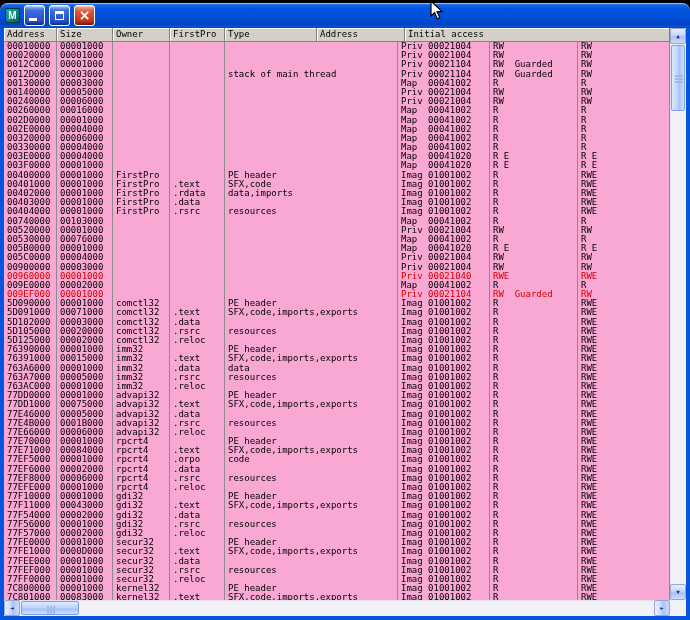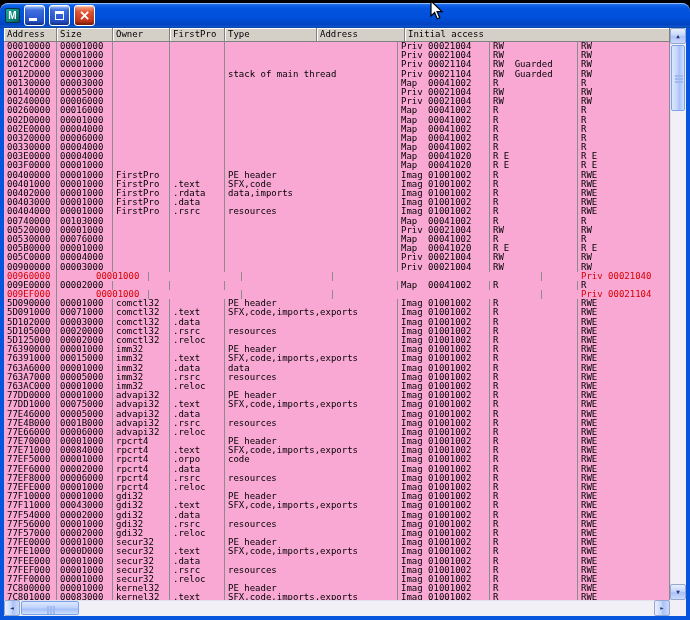--- a/index.html
+++ b/index.html
@@ -48,21 +48,21 @@
   
   .table-area{grid-column:1;grid-row:1;background:#fff;overflow:hidden;display:flex;flex-direction:column;min-width:0;}
   .header{display:flex;flex:0 0 13px;height:13px;background:#D4D0C8;border-bottom:1px solid #808080;}
   .hcell{
     box-sizing:border-box;padding:1px 0 0 3px;font-size:9px;line-height:11px;color:#000;
     border-right:1px solid #808080;box-shadow:inset 0 1px 0 #fff,inset 1px 0 0 #fff;
     white-space:pre;overflow:hidden;flex-shrink:0;
   }
   .tbody{flex:1;overflow:hidden;background:#f9a8d4;}
   .row{display:flex;height:9.2px;line-height:9.3px;overflow:visible;color:#000;}
-  .row.red{color:var(--red,#d40000);gap:36px;}
+  .row.red{color:var(--red,#d40000);}
   .cell{
     box-sizing:border-box;padding-left:3px;font-size:9px;white-space:pre;overflow:hidden;
     border-right:1px solid #8c8c8c;flex-shrink:0;
   }
   .c0{width:53px;}.c1{width:56px;}.c2{width:57px;}.c3{width:55px;}
   .c4{width:173px;}.c5{width:92px;}.c6{width:88px;}.c7{flex:1;width:auto;min-width:0;}
   
   .vscroll{grid-column:2;grid-row:1;background:#F1F0F7;position:relative;
     box-shadow:inset 1px 0 0 #E2E1ED;}
   .hscroll{grid-column:1;grid-row:2;background:#F1F0F7;position:relative;

